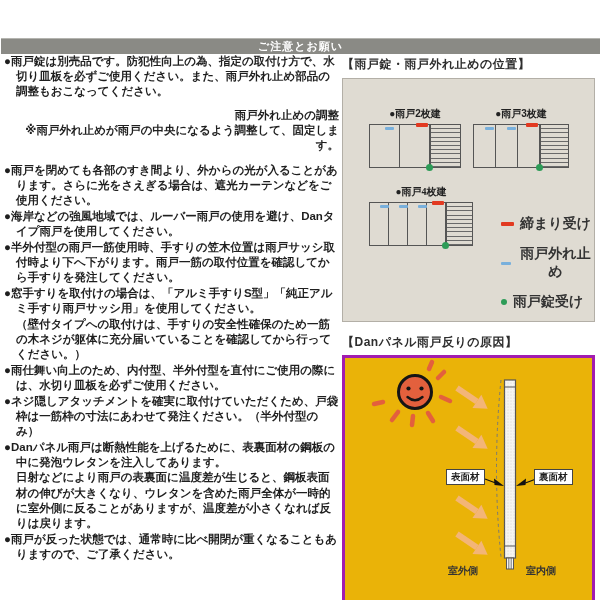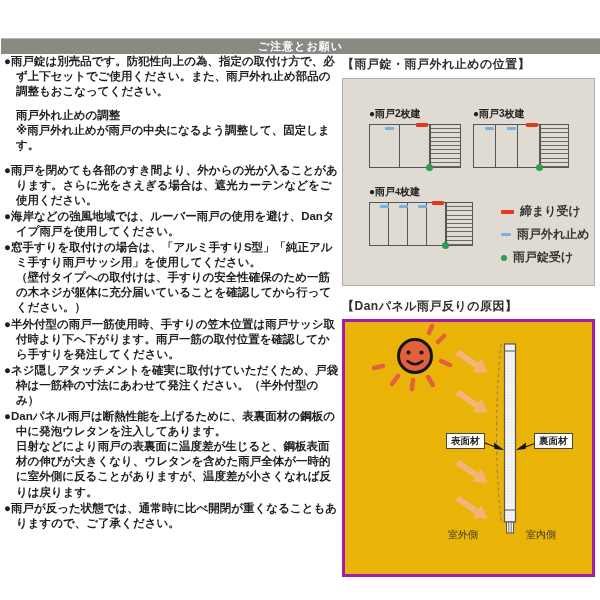--- a/index.html
+++ b/index.html
@@ -14,29 +14,29 @@
   }
   .header-bar span{color:#fff;font-size:11px;font-weight:700;letter-spacing:1px;}
 
   
   .left-col{position:absolute;left:4px;top:54px;width:335px;}
   .note{
     font-size:11.5px;line-height:15.1px;font-weight:600;color:#1f1f1f;
     white-space:pre-line;margin-bottom:1px;
   }
   .note.bullet{padding-left:12px;text-indent:-12px;}
-  .note.plain{padding-left:12px;margin:9px 0 9px 0;}
+  .note.plain{padding-left:12px;margin:9px 0 9px 0;text-align:right;}
 
   
   .right-col{position:absolute;left:342px;top:56px;width:253px;}
   .box-title{font-size:12px;font-weight:600;color:#2e2e2e;letter-spacing:0.5px;}
   .box-title.t2{margin-top:12px;}
   .pos-box{
-    margin-top:5px;height:208px;background:#dfdbd2;border:1px solid #b3afa7;
-    position:relative;box-sizing:border-box;
+    margin-top:5px;height:244px;background:#dfdbd2;border:1px solid #b3afa7;
+    position:relative;box-sizing:border-box;text-align:center;
   }
   .warp-box{
     margin-top:4px;height:258px;background:#eab308;border:3px solid #a21caf;
     position:relative;box-sizing:border-box;
   }
 
   
   .diagram{position:absolute;}
   .dg0{left:26px;top:28px;}
   .dg1{left:130px;top:28px;}
@@ -49,54 +49,55 @@
     background:repeating-linear-gradient(to bottom,transparent 0,transparent 3.2px,#6a6a6a 3.2px,#6a6a6a 4.2px);
   }
   .mk{position:absolute;}
   .mk.blue{width:9px;height:3px;top:1.5px;border-radius:1px;}
   .mk.red{width:12px;height:4px;top:-2px;border-radius:1px;}
   .mk.green{width:7px;height:7px;bottom:-3.5px;border-radius:50%;}
 
   
   .legend{position:absolute;left:158px;top:124px;}
   .legend-row{display:flex;align-items:center;gap:6px;margin-bottom:6px;
-    font-size:12px;font-weight:600;color:#333;}
+    font-size:14px;font-weight:600;color:#333;margin-top:12px;}
   .licon{display:inline-block;flex:0 0 auto;}
   .licon.red-dash{width:13px;height:4px;border-radius:1px;}
   .licon.blue-dash{width:10px;height:3px;border-radius:1px;}
   .licon.green-dot{width:6px;height:6px;border-radius:50%;}
 
   
   .warp-svg{position:absolute;left:0;top:0;}
   .mat-label{
     position:absolute;font-size:9.5px;font-weight:600;color:#1d1d1d;background:#fff;
     border:1px solid #444;padding:1px 4px;line-height:1.25;
   }
   .mat-label.front{left:101px;top:111px;}
   .mat-label.back{left:189px;top:111px;}
-  .side-label{position:absolute;font-size:10px;font-weight:400;color:#333;}
+  .side-label{position:absolute;font-size:10px;font-weight:700;color:#333;}
   .side-label.out{left:103px;top:206px;}
   .side-label.in{left:181px;top:206px;}
 </style>
 </head>
 <body>
 
 <div class="header-bar">
   <span>ご注意とお願い</span>
 </div>
 
 <div class="left-col">
-    <div class="note bullet">●雨戸錠は別売品です。防犯性向上の為、指定の取付け方で、必ず上下セットでご使用ください。また、雨戸外れ止め部品の調整もおこなってください。</div>
+    <div class="note bullet">●雨戸錠は別売品です。防犯性向上の為、指定の取付け方で、水切り皿板を必ずご使用ください。また、雨戸外れ止め部品の調整もおこなってください。</div>
     <div class="note plain">雨戸外れ止めの調整
 ※雨戸外れ止めが雨戸の中央になるよう調整して、固定します。</div>
     <div class="note bullet">●雨戸を閉めても各部のすき間より、外からの光が入ることがあります。さらに光をさえぎる場合は、遮光カーテンなどをご使用ください。</div>
     <div class="note bullet">●海岸などの強風地域では、ルーバー雨戸の使用を避け、Danタイプ雨戸を使用してください。</div>
+    <div class="note bullet">●半外付型の雨戸一筋使用時、手すりの笠木位置は雨戸サッシ取付時より下へ下がります。雨戸一筋の取付位置を確認してから手すりを発注してください。</div>
     <div class="note bullet">●窓手すりを取付けの場合は、「アルミ手すりS型」「純正アルミ手すり雨戸サッシ用」を使用してください。
 （壁付タイプへの取付けは、手すりの安全性確保のため一筋の木ネジが躯体に充分届いていることを確認してから行ってください。）</div>
-    <div class="note bullet">●半外付型の雨戸一筋使用時、手すりの笠木位置は雨戸サッシ取付時より下へ下がります。雨戸一筋の取付位置を確認してから手すりを発注してください。</div>
+    <div class="note bullet">●雨仕舞い向上のため、内付型、半外付型を直付にご使用の際には、水切り皿板を必ずご使用ください。</div>
     <div class="note bullet">●ネジ隠しアタッチメントを確実に取付けていただくため、戸袋枠は一筋枠の寸法にあわせて発注ください。（半外付型のみ）</div>
     <div class="note bullet">●Danパネル雨戸は断熱性能を上げるために、表裏面材の鋼板の中に発泡ウレタンを注入してあります。
 日射などにより雨戸の表裏面に温度差が生じると、鋼板表面材の伸びが大きくなり、ウレタンを含めた雨戸全体が一時的に室外側に反ることがありますが、温度差が小さくなれば反りは戻ります。</div>
     <div class="note bullet">●雨戸が反った状態では、通常時に比べ開閉が重くなることもありますので、ご了承ください。</div>
   </div>
 
 <div class="right-col">
   <div class="box-title">【雨戸錠・雨戸外れ止めの位置】</div>
 
   <div class="pos-box">

